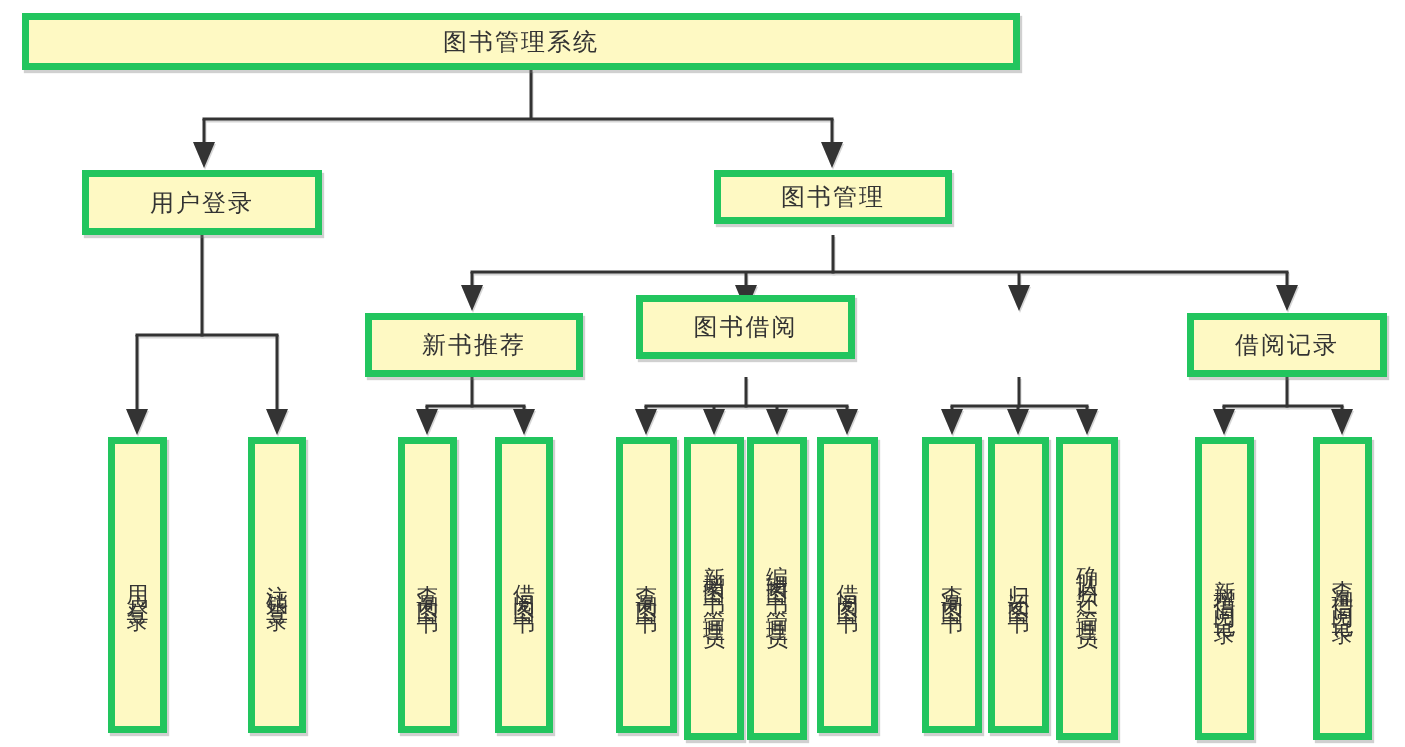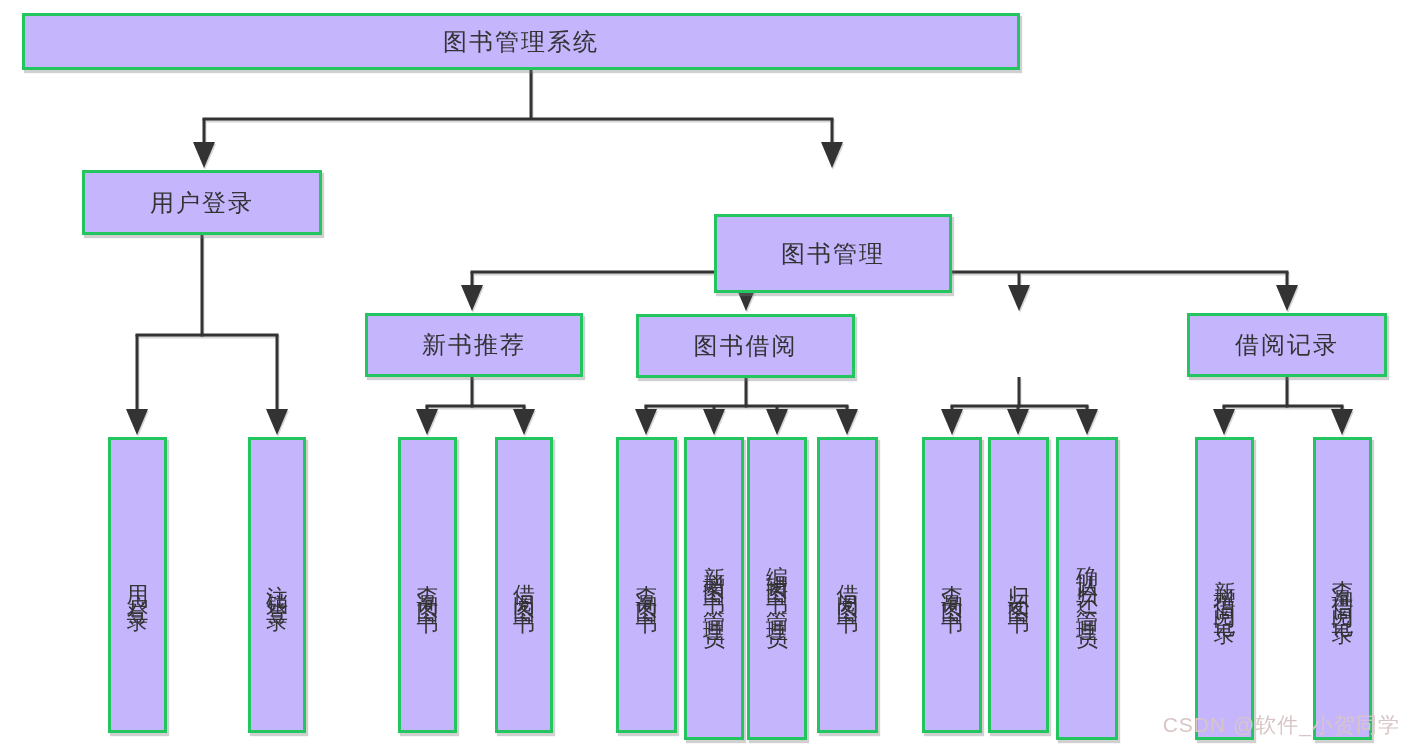--- a/index.html
+++ b/index.html
@@ -3,35 +3,35 @@
 <meta charset="utf-8">
 <style>
   html,body{margin:0;padding:0;background:#fff;}
   .canvas{
     position:relative;width:1405px;height:747px;background:#ffffff;
     font-family:"Liberation Sans",sans-serif;overflow:hidden;color:#333;
   }
   svg.connectors{position:absolute;left:0;top:0;
     filter:drop-shadow(1.5px 2px 0 rgba(120,120,120,.30));}
   .box{
-    position:absolute;box-sizing:border-box;background:#c4b5fd;
-    border:3px solid #22c55e;display:flex;align-items:center;justify-content:center;
+    position:absolute;box-sizing:border-box;background:#fef9c3;
+    border:7px solid #22c55e;display:flex;align-items:center;justify-content:center;
     box-shadow:2px 3px 1px rgba(120,120,120,.35);
   }
   .hlabel{font-size:24px;letter-spacing:2px;white-space:nowrap;}
   .leaf .vtext{
     writing-mode:vertical-rl;text-orientation:mixed;
     font-size:22px;letter-spacing:9px;line-height:1.1;color:#333;
   }
   
   .root{left:22px;top:13px;width:998px;height:57px;}
   .l2a{left:82px;top:170px;width:240px;height:65px;}
-  .l2b{left:714px;top:170px;width:238px;height:79px;margin-top:44px;}
+  .l2b{left:714px;top:170px;width:238px;height:54px;}
   .l3a{left:365px;top:313px;width:218px;height:64px;}
-  .l3b{left:636px;top:314px;width:219px;height:64px;}
+  .l3b{left:636px;top:295px;width:219px;height:64px;}
   .l3c{left:908px;top:313px;width:222px;height:64px;}
   .l3d{left:1187px;top:313px;width:200px;height:64px;}
   .lf{top:437px;height:296px;}
   .lf.tall{height:303px;}
   .lf0{left:108px;width:59px;}
   .lf1{left:248px;width:58px;}
   .lf2{left:398px;width:59px;}
   .lf3{left:495px;width:58px;}
   .lf4{left:616px;width:61px;}
   .lf5{left:684px;width:60px;}
@@ -175,15 +175,14 @@
   <div class="box leaf lf tall lf10">
     <span class="vtext">确认归还（管理员）</span>
   </div>
   <div class="box leaf lf tall lf11">
     <span class="vtext">新增借阅记录</span>
   </div>
   <div class="box leaf lf tall lf12">
     <span class="vtext">查询借阅记录</span>
   </div>
 
-  <div class="watermark">CSDN @软件_小贺同学</div>
 
 </div>
 
 </body></html>

